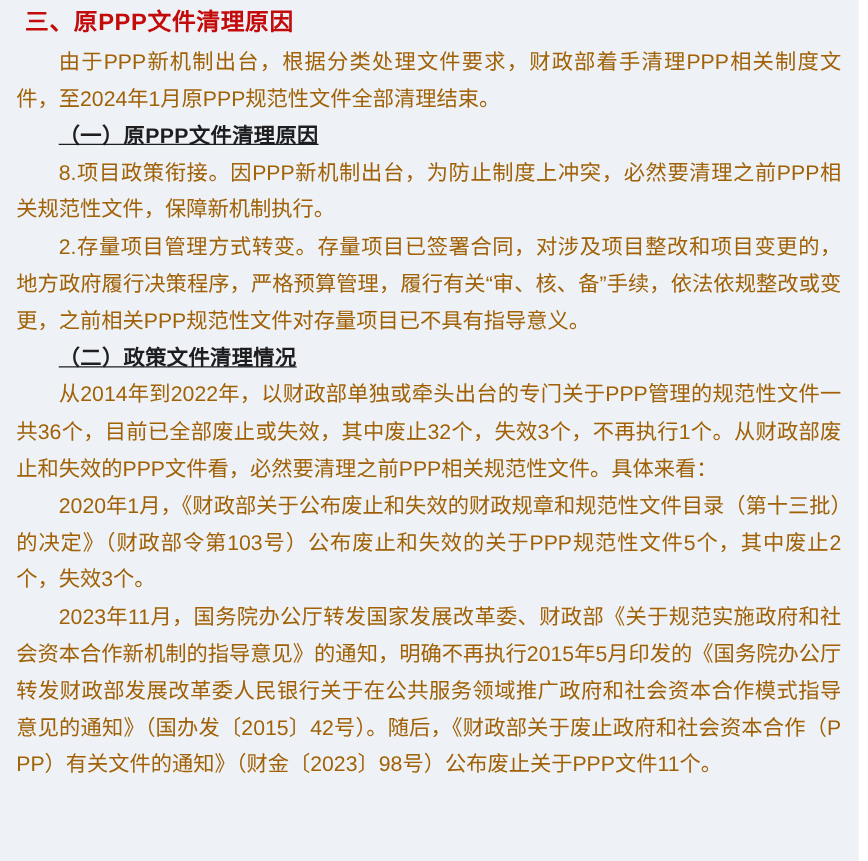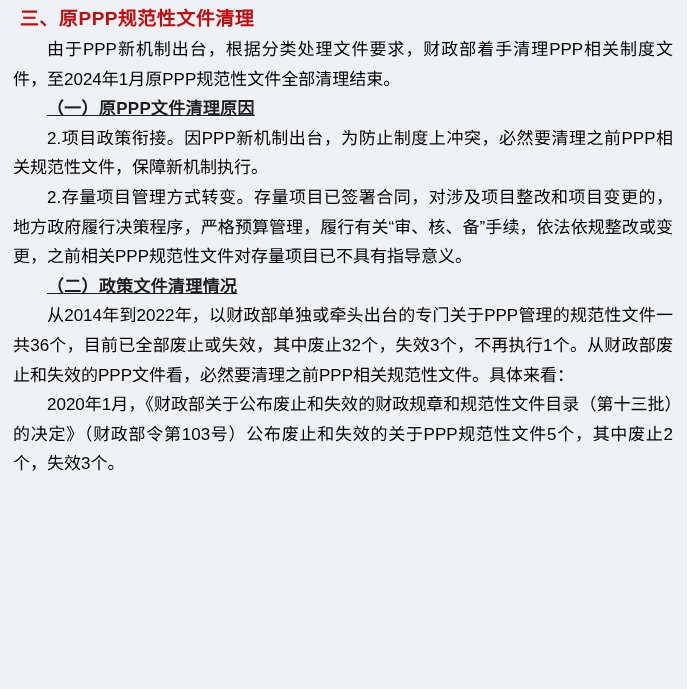--- a/index.html
+++ b/index.html
@@ -32,46 +32,47 @@
     font-weight: bold;
     line-height: 32px;
     color: #c40b0b;
     text-indent: 0;
     letter-spacing: 0.5px;
   }
   .para {
     margin: 0;
     font-size: 17px;
     line-height: 29.6px;
-    color: #000000;
+    color: #a16207;
     text-align: justify;
     text-indent: 2em;
     word-break: break-all;
   }
   .sub-heading {
     font-weight: bold;
     color: #1e1e20;
     letter-spacing: 0.3px;
     text-decoration: underline;
   }
 </style>
 </head>
 <body>
 
 <div class="page">
-  <h1 class="doc-title">三、原PPP规范性文件清理</h1>
+  <h1 class="doc-title">三、原PPP文件清理原因</h1>
 
   <p class="para">由于PPP新机制出台，根据分类处理文件要求，财政部着手清理PPP相关制度文件，至2024年1月原PPP规范性文件全部清理结束。</p>
 
   <p class="para sub-heading">（一）原PPP文件清理原因</p>
 
-  <p class="para">2.项目政策衔接。因PPP新机制出台，为防止制度上冲突，必然要清理之前PPP相关规范性文件，保障新机制执行。</p>
+  <p class="para">8.项目政策衔接。因PPP新机制出台，为防止制度上冲突，必然要清理之前PPP相关规范性文件，保障新机制执行。</p>
 
   <p class="para">2.存量项目管理方式转变。存量项目已签署合同，对涉及项目整改和项目变更的，地方政府履行决策程序，严格预算管理，履行有关“审、核、备”手续，依法依规整改或变更，之前相关PPP规范性文件对存量项目已不具有指导意义。</p>
 
   <p class="para sub-heading">（二）政策文件清理情况</p>
 
   <p class="para">从2014年到2022年，以财政部单独或牵头出台的专门关于PPP管理的规范性文件一共36个，目前已全部废止或失效，其中废止32个，失效3个，不再执行1个。从财政部废止和失效的PPP文件看，必然要清理之前PPP相关规范性文件。具体来看：</p>
 
   <p class="para">2020年1月，《财政部关于公布废止和失效的财政规章和规范性文件目录（第十三批）的决定》（财政部令第103号）公布废止和失效的关于PPP规范性文件5个，其中废止2个，失效3个。</p>
 
+  <p class="para">2023年11月，国务院办公厅转发国家发展改革委、财政部《关于规范实施政府和社会资本合作新机制的指导意见》的通知，明确不再执行2015年5月印发的《国务院办公厅转发财政部发展改革委人民银行关于在公共服务领域推广政府和社会资本合作模式指导意见的通知》（国办发〔2015〕42号）。随后，《财政部关于废止政府和社会资本合作（PPP）有关文件的通知》（财金〔2023〕98号）公布废止关于PPP文件11个。</p>
 
 </div>
 
 </body></html>

